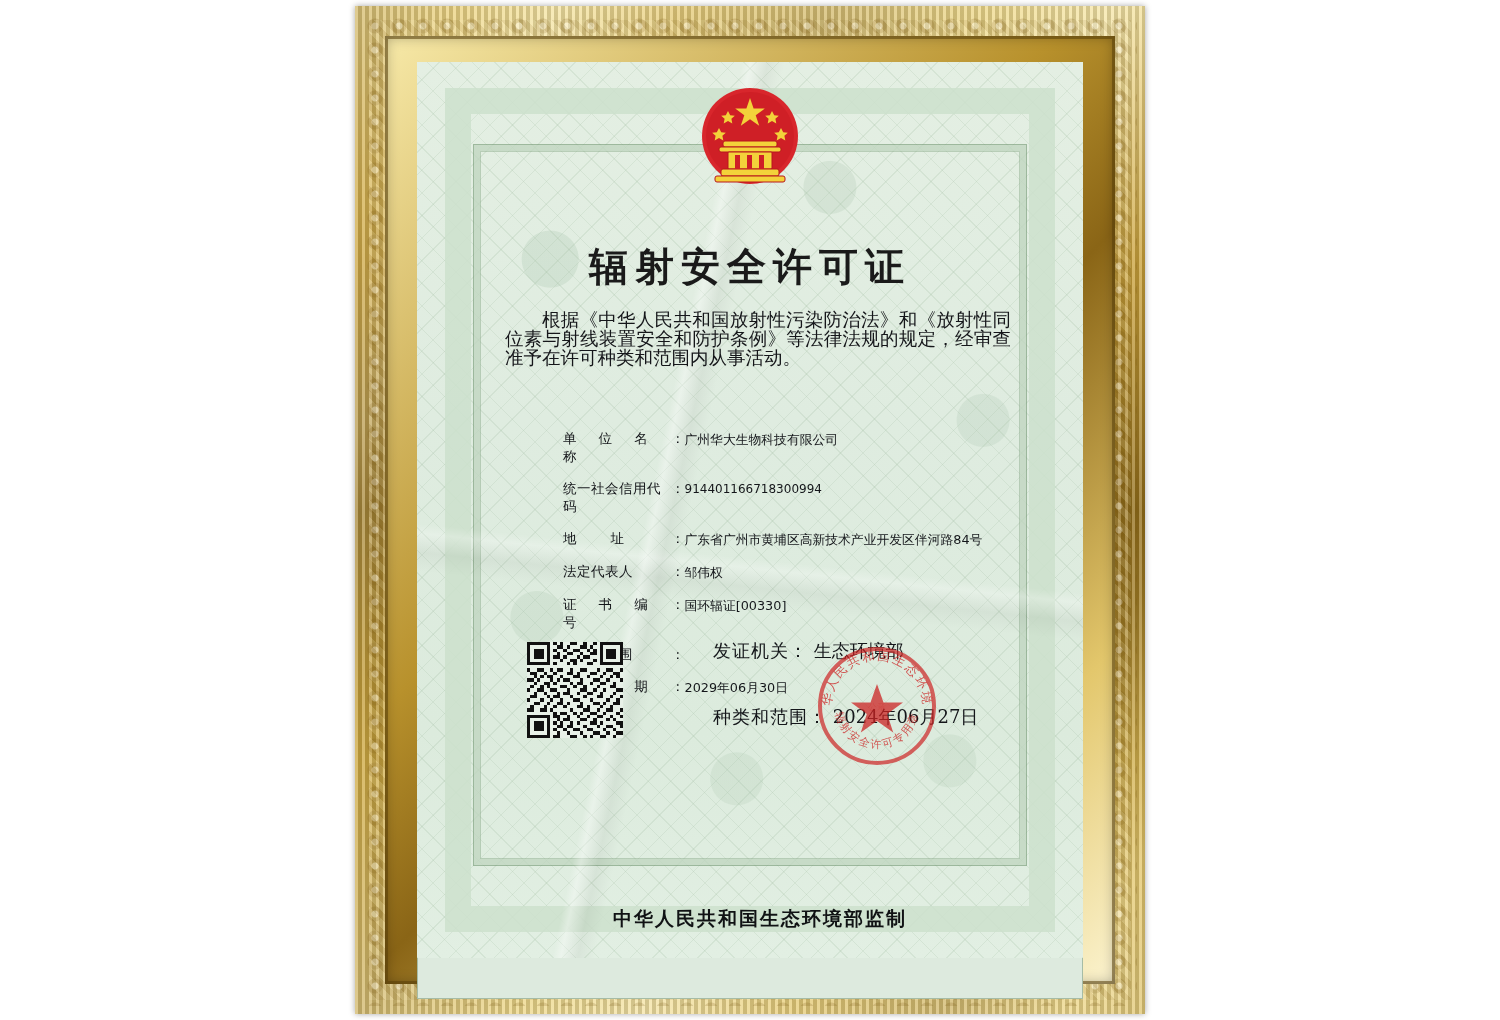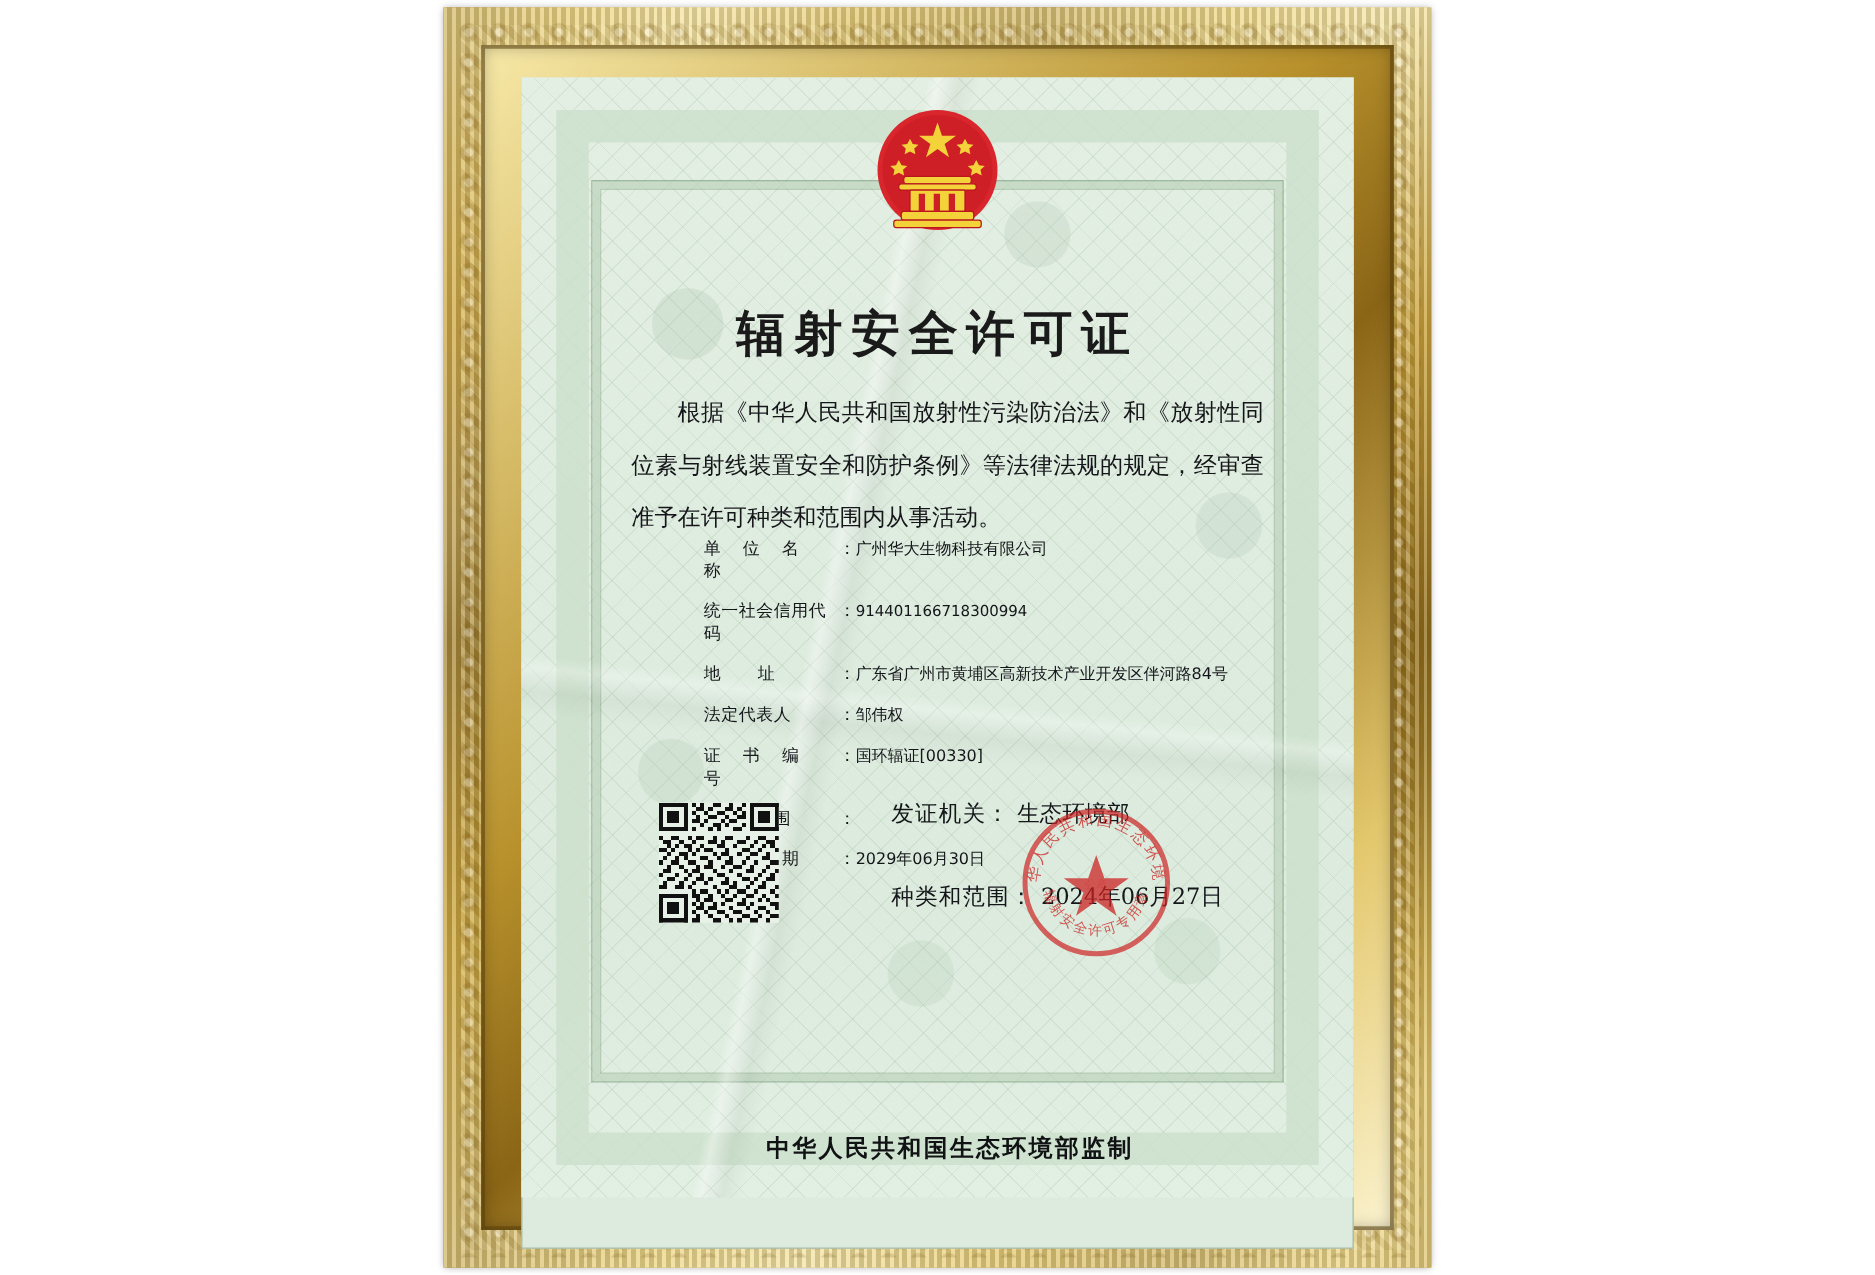--- a/index.html
+++ b/index.html
@@ -86,27 +86,27 @@
 
   
   .title{
     position:absolute;left:0;right:0;top:178px;text-align:center;
     font-family:"DejaVu Serif","Liberation Serif",serif;
     font-weight:700;font-size:39px;letter-spacing:7px;color:#1a1a1a;
   }
   .intro{
     position:absolute;left:88px;right:72px;top:248px;
     font-family:"DejaVu Serif","Liberation Serif",serif;
-    font-size:18.5px;line-height:42px;color:#15161a;text-align:justify;text-indent:37px;
+    font-size:18.5px;line-height:19px;color:#15161a;text-align:justify;text-indent:37px;
   }
   .fields{position:absolute;left:146px;right:60px;top:368px;}
   .row{display:flex;align-items:flex-start;margin-bottom:14px;font-family:"DejaVu Sans","Liberation Sans",sans-serif;}
   .lab{
     width:108px;flex:0 0 108px;font-size:13.5px;color:#14161a;letter-spacing:.5px;
-    font-family:Liberation Sans, sans-serif;
+    font-family:Liberation Mono, monospace;
   }
   .lab.spaced{letter-spacing:7px;}
   .lab.spaced2{letter-spacing:13px;}
   .colon{flex:0 0 12px;font-size:13.5px;color:#14161a;}
   .val{font-size:12.8px;color:#14161a;line-height:19px;}
   .val.small{font-size:12px;}
   .issue{position:absolute;left:296px;top:577px;font-size:18px;font-family:"DejaVu Serif","Liberation Serif",serif;color:#14161a;}
   .issue .ln{margin-bottom:42px;}
   .issue .lab2{letter-spacing:1px;}
   .footer{

